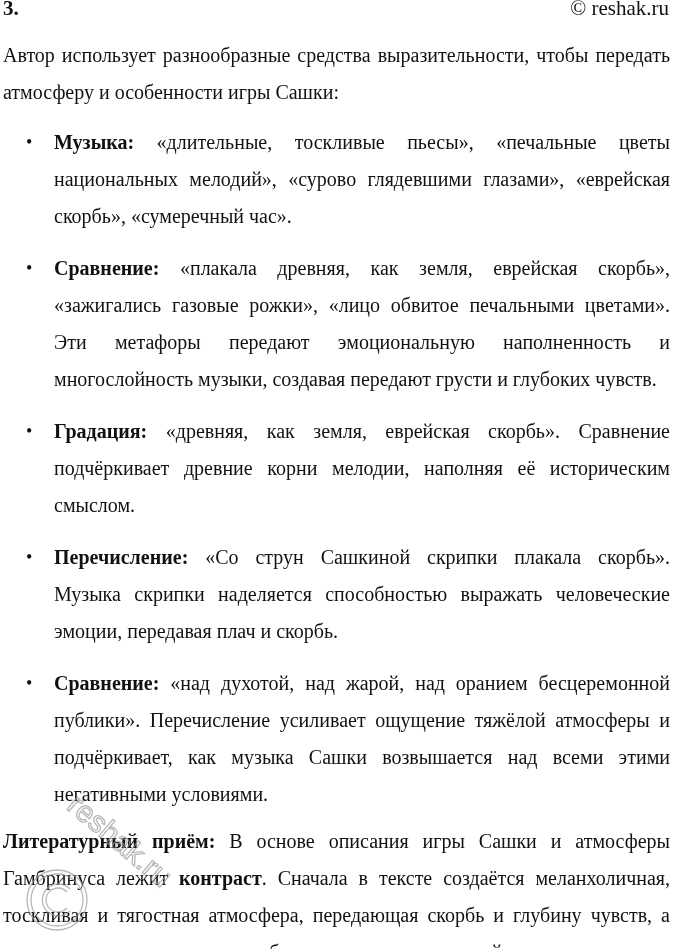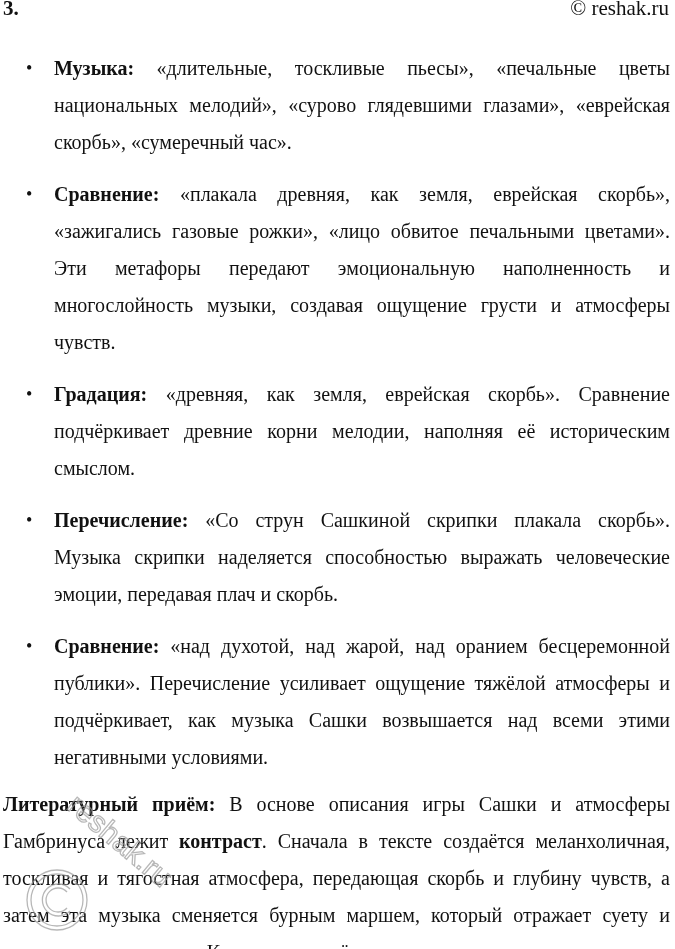--- a/index.html
+++ b/index.html
@@ -85,27 +85,28 @@
 </style>
 </head>
 <body>
 
 <div class="header">
   <span class="task-number">3.</span>
   <span class="site-label">© reshak.ru</span>
 </div>
 
 <div class="content">
+  <p class="para">Автор использует разнообразные средства выразительности, чтобы передать атмосферу и особенности игры Сашки:</p>
 
   <ul class="devices">
     <li>
       <span class="bullet">•</span><span class="term">Музыка:</span><span> «длительные, тоскливые пьесы», «печальные цветы национальных мелодий», «сурово глядевшими глазами», «еврейская скорбь», «сумеречный час».</span>
     </li>
     <li>
-      <span class="bullet">•</span><span class="term">Сравнение:</span><span> «плакала древняя, как земля, еврейская скорбь», «зажигались газовые рожки», «лицо обвитое печальными цветами». Эти метафоры передают эмоциональную наполненность и многослойность музыки, создавая ощущение грусти и атмосферы чувств.</span>
+      <span class="bullet">•</span><span class="term">Сравнение:</span><span> «плакала древняя, как земля, еврейская скорбь», «зажигались газовые рожки», «лицо обвитое печальными цветами». Эти метафоры передают эмоциональную наполненность и многослойность музыки, создавая передают грусти и глубоких чувств.</span>
     </li>
     <li>
       <span class="bullet">•</span><span class="term">Градация:</span><span> «древняя, как земля, еврейская скорбь». Сравнение подчёркивает древние корни мелодии, наполняя её историческим смыслом.</span>
     </li>
     <li>
       <span class="bullet">•</span><span class="term">Перечисление:</span><span> «Со струн Сашкиной скрипки плакала скорбь». Музыка скрипки наделяется способностью выражать человеческие эмоции, передавая плач и скорбь.</span>
     </li>
     <li>
       <span class="bullet">•</span><span class="term">Сравнение:</span><span> «над духотой, над жарой, над оранием бесцеремонной публики». Перечисление усиливает ощущение тяжёлой атмосферы и подчёркивает, как музыка Сашки возвышается над всеми этими негативными условиями.</span>
     </li>

